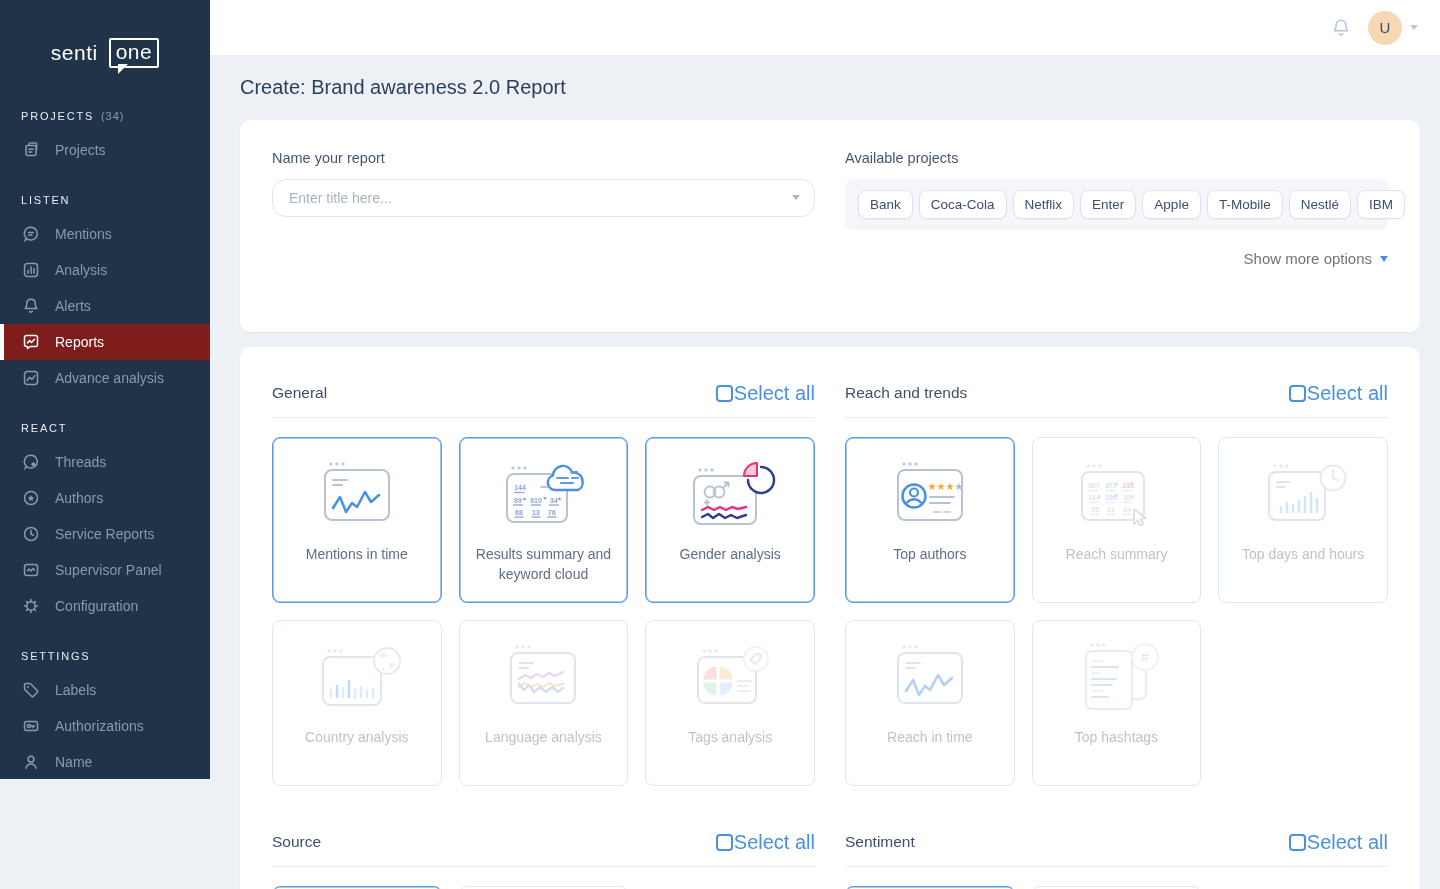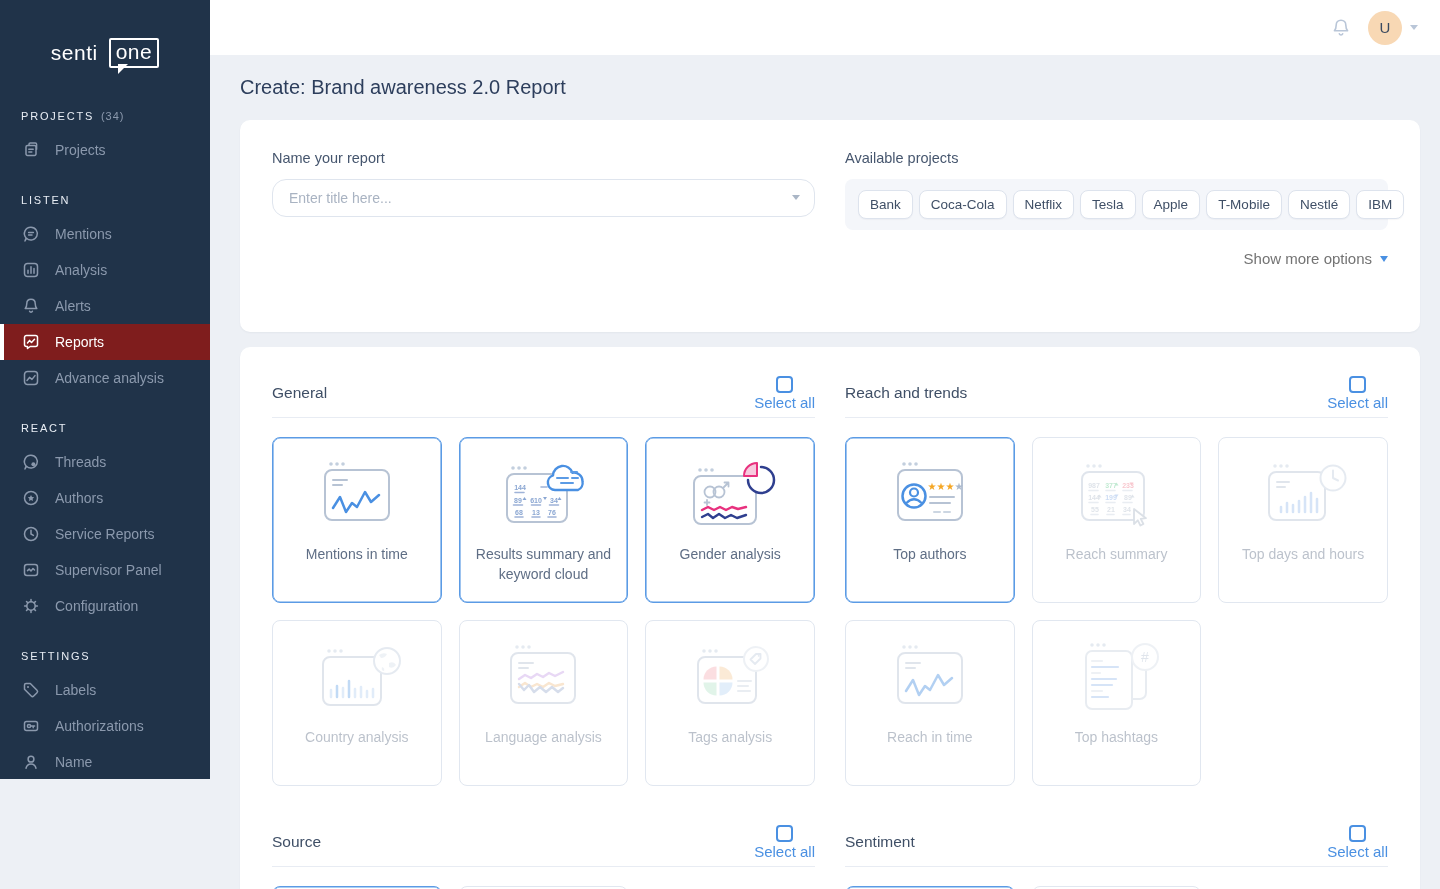--- a/index.html
+++ b/index.html
@@ -48,21 +48,21 @@
     color:#3f4f66; white-space:nowrap; cursor:pointer; box-shadow:0 1px 1px rgba(44,62,80,.04); }
   .show-more { margin-top:20px; display:flex; justify-content:flex-end; align-items:center; gap:8px;
     color:#737373; font-size:15px; cursor:pointer; }
   .show-more .caret-blue { width:0; height:0; border:4px solid transparent; border-top:6px solid #4a90e2; margin-top:5px; }
   
   .modules-card { margin-top:15px; padding:34px 32px 40px; display:flex; gap:30px; }
   .mod-col { flex:1; min-width:0; }
   .group { margin-bottom:44px; }
   .group-head { display:flex; align-items:center; justify-content:space-between; height:24px; }
   .group-title { font-size:15.5px; font-weight:400; color:#3f4f66; }
-  .select-all { display:flex; align-items:center; gap:1px; color:#4a90e2; font-size:15px; cursor:pointer;flex-direction:column; }
+  .select-all { display:flex; align-items:center; gap:1px; color:#4a90e2; font-size:20px; cursor:pointer; }
   .checkbox { width:17px; height:17px; border:2px solid #4a90e2; border-radius:4px; background:#fff; }
   .divider { border:none; border-top:1px solid #e8ecf3; margin:12px 0 19px; }
   .tiles { display:grid; grid-template-columns:repeat(3,1fr); gap:17px; }
   .tile { height:166px; border:1px solid #e1e7f0; border-radius:8px; background:#fff; cursor:pointer;
     display:flex; flex-direction:column; align-items:center; padding-top:16px; }
   .tile.selected { border-color:#5b9be5; box-shadow:inset 0 0 0 .6px #5b9be5; }
   .tile-inner { display:flex; flex-direction:column; align-items:center; }
   .tile:not(.selected) .tile-inner { opacity:.42; }
   .tile-icon { width:100px; height:84px; display:block; }
   .tile-label { margin-top:6px; font-size:14px; color:#5f6e85; text-align:center; line-height:1.45; max-width:152px; }
@@ -213,21 +213,21 @@
           <input class="title-input" type="text" placeholder="Enter title here..." style="">
           <span class="input-caret"></span>
         </div>
       </div>
       <div class="form-col">
         <div class="field-label">Available projects</div>
         <div class="chips-box">
           <span class="chip">Bank</span>
           <span class="chip">Coca-Cola</span>
           <span class="chip">Netflix</span>
-          <span class="chip">Tesla</span>
+          <span class="chip">Enter</span>
           <span class="chip">Apple</span>
           <span class="chip">T-Mobile</span>
           <span class="chip">Nestlé</span>
           <span class="chip">IBM</span>
         </div>
         <div class="show-more">
           <span>Show more options</span>
           <span class="caret-blue"></span>
         </div>
       </div>

